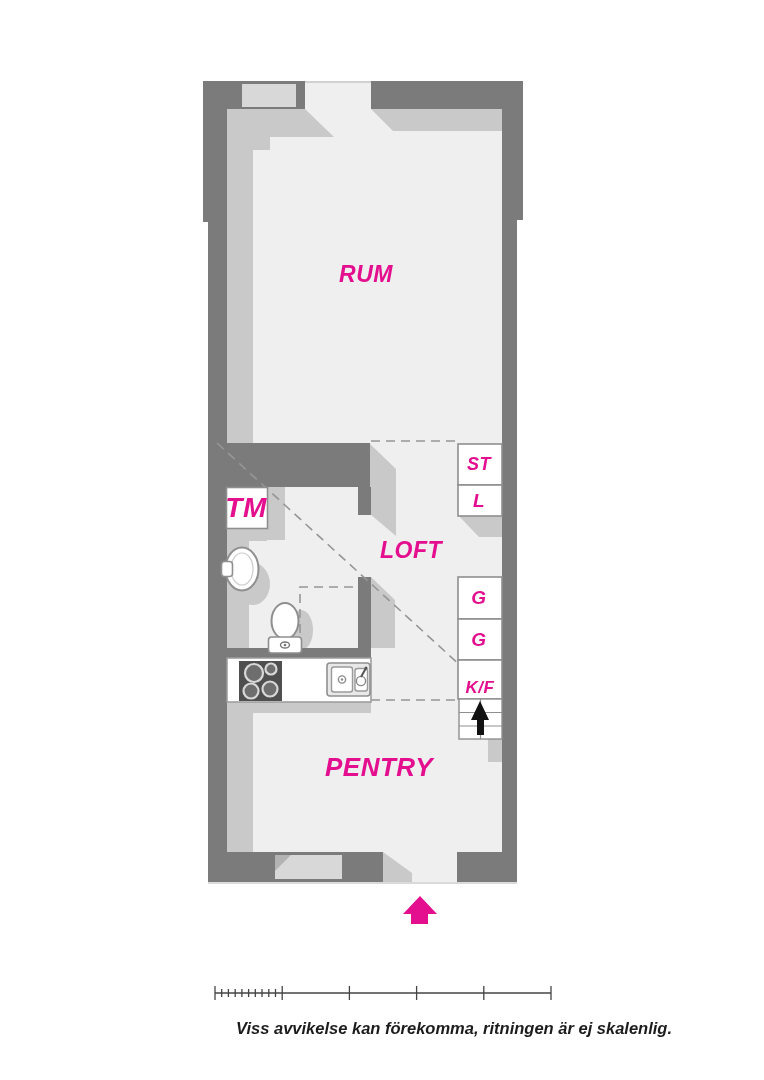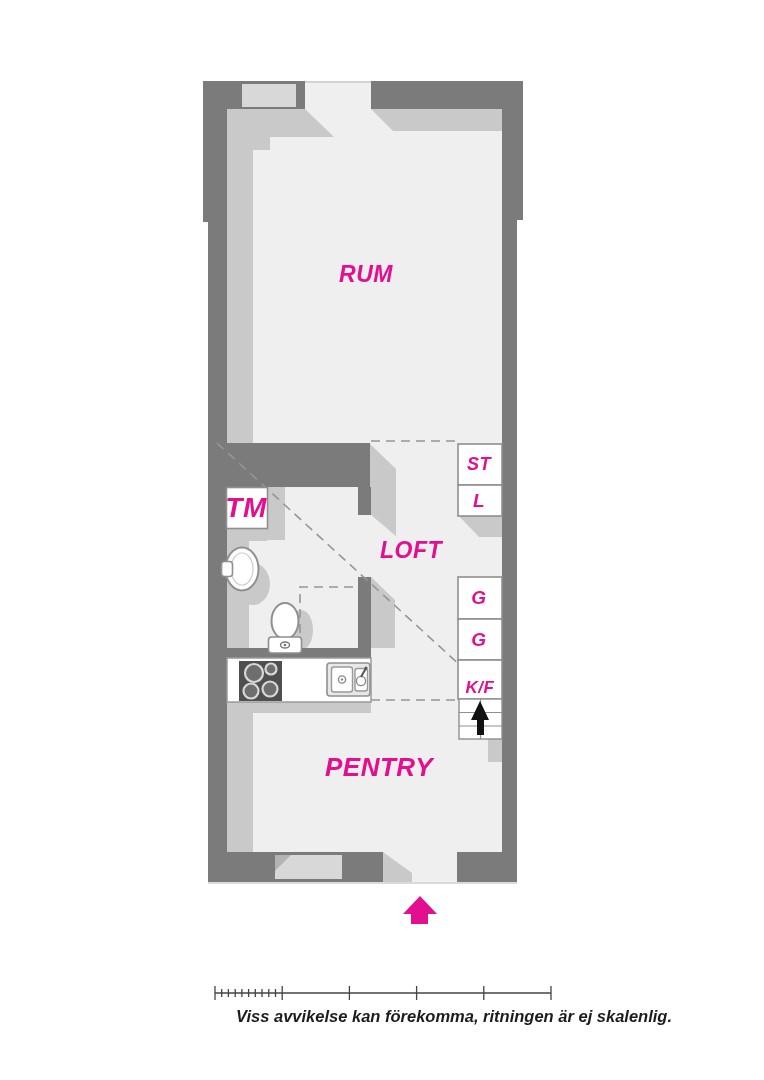--- a/index.html
+++ b/index.html
@@ -27,20 +27,21 @@
   .fix-thin{fill:#ffffff;stroke:#9a9a9a;stroke-width:1.4;}
   .ruler{stroke:#444444;stroke-width:1.3;}
   .lbl{
     position:absolute;transform:translate(-50%,-50%);
     color:var(--accent-pink);font-style:italic;font-weight:bold;
     white-space:nowrap;letter-spacing:0.5px;
   }
   .note{
     position:absolute;color:var(--text-black);font-style:italic;font-weight:bold;
     text-align:right;
+    margin-top:12px;
   }
 </style>
 </head>
 <body>
 
 <div id="stage">
 
   <svg id="plan-svg" width="764" height="1080" viewBox="0 0 764 1080">
 
     <rect class="floor" x="226" y="109" width="276" height="743"></rect>

